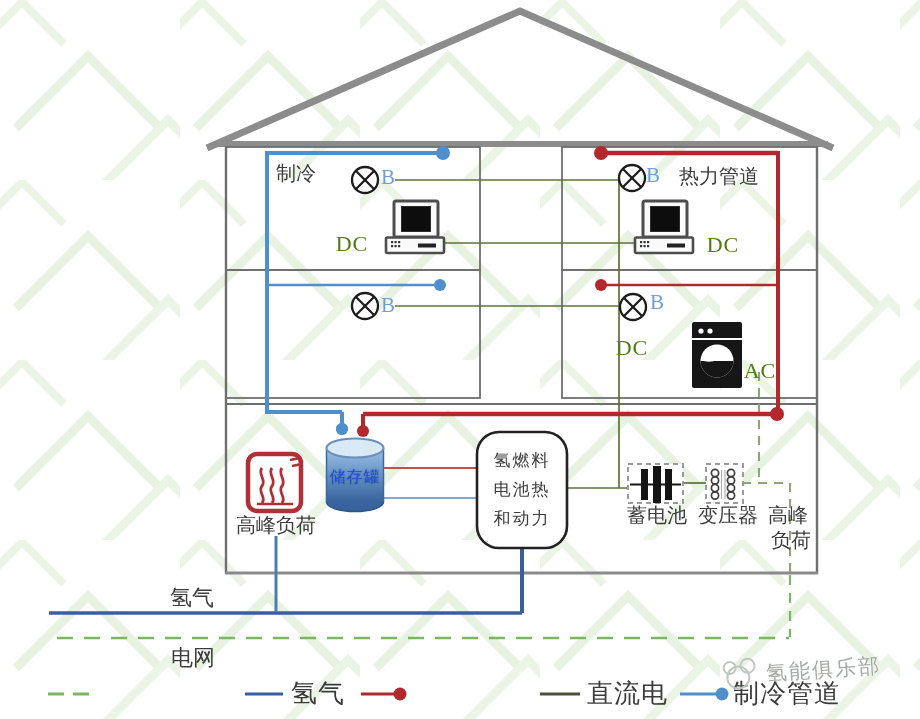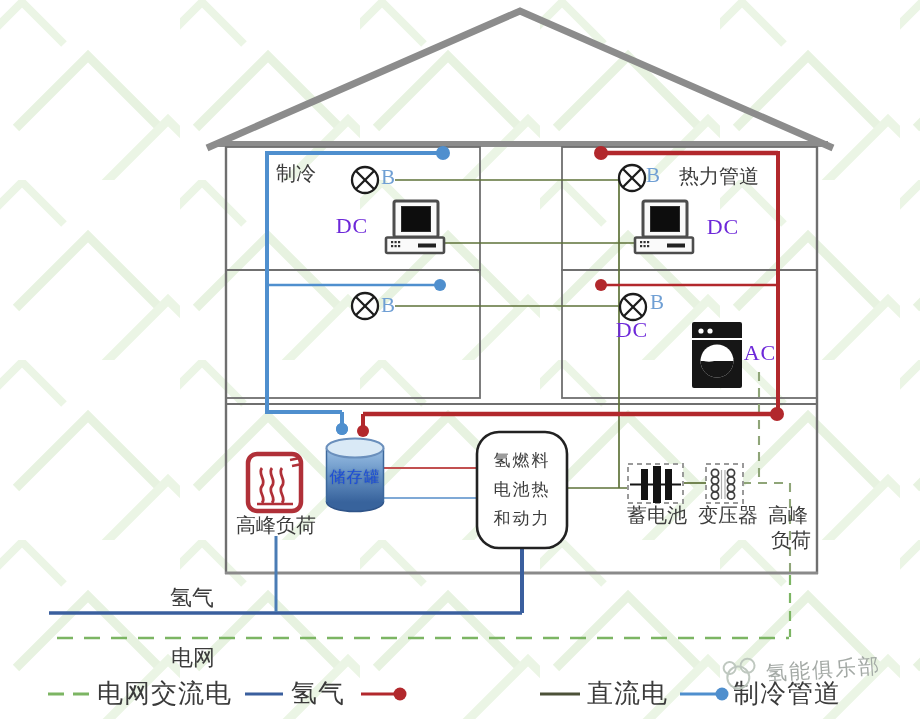--- a/index.html
+++ b/index.html
@@ -3,21 +3,21 @@
 <meta charset="utf-8">
 <style>
   html,body{margin:0;padding:0;background:#ffffff;}
   .stage{position:relative;width:920px;height:719px;overflow:hidden;background:#ffffff;
          font-family:"Liberation Serif","DejaVu Serif",serif;}
   .stage svg.art{position:absolute;left:0;top:0;}
   .labels{position:absolute;left:0;top:0;width:920px;height:719px;}
   .lbl{position:absolute;transform:translate(-50%,-50%);color:#3c3c3c;white-space:nowrap;line-height:1;}
   .lbl.left{transform:translate(0,-50%);}
   .b-lbl{color:#6f9fd4;font-size:21px;}
-  .latin{font-size:22px;color:#6d28d9;letter-spacing:1px;}
+  .latin{font-size:22px;color:#4d7c0f;letter-spacing:1px;margin-top:18px;}
   .cn20{font-size:20px;}
   .cn22{font-size:22px;}
   .tank-lbl{color:#1d4ed8;font-size:16px;letter-spacing:1px;text-shadow:0 0 2px rgba(40,70,110,.6);}
   .fc{font-size:17px;letter-spacing:2px;}
   .legend-lbl{font-size:26px;color:#3b3b3b;letter-spacing:1px;}
   .watermark{position:absolute;left:716px;top:648px;width:200px;height:44px;
              transform:rotate(-4deg);color:#a0a6a2;font-size:21px;letter-spacing:2px;
              display:flex;align-items:center;opacity:.95;}
   .watermark span{margin-left:4px;}
 </style>
@@ -223,21 +223,20 @@
 
   <div class="lbl cn20" style="left:276px;top:525px;">高峰负荷</div>
   <div class="lbl cn20" style="left:657px;top:515px;">蓄电池</div>
   <div class="lbl cn20" style="left:728px;top:515px;">变压器</div>
   <div class="lbl cn20" style="left:788px;top:515px;">高峰</div>
   <div class="lbl cn20" style="left:791px;top:540px;">负荷</div>
 
   <div class="lbl cn22" style="left:192px;top:598px;">氢气</div>
   <div class="lbl cn22" style="left:193px;top:658px;font-family:Liberation Serif, serif;">电网</div>
 
-  <div class="lbl left legend-lbl" style="left:97px;top:694px;">电网交流电</div>
   <div class="lbl left legend-lbl" style="left:291px;top:694px;">氢气</div>
   <div class="lbl left legend-lbl" style="left:587px;top:694px;">直流电</div>
   <div class="lbl left legend-lbl" style="left:733px;top:694px;">制冷管道</div>
 </div>
 
 <div class="watermark">
   <svg width="46" height="40" viewBox="0 0 46 40">
     <g fill="none" stroke="#bcc6bd" stroke-width="2">
       <circle cx="22" cy="22" r="11"></circle>
       <circle cx="14" cy="12" r="6"></circle>

